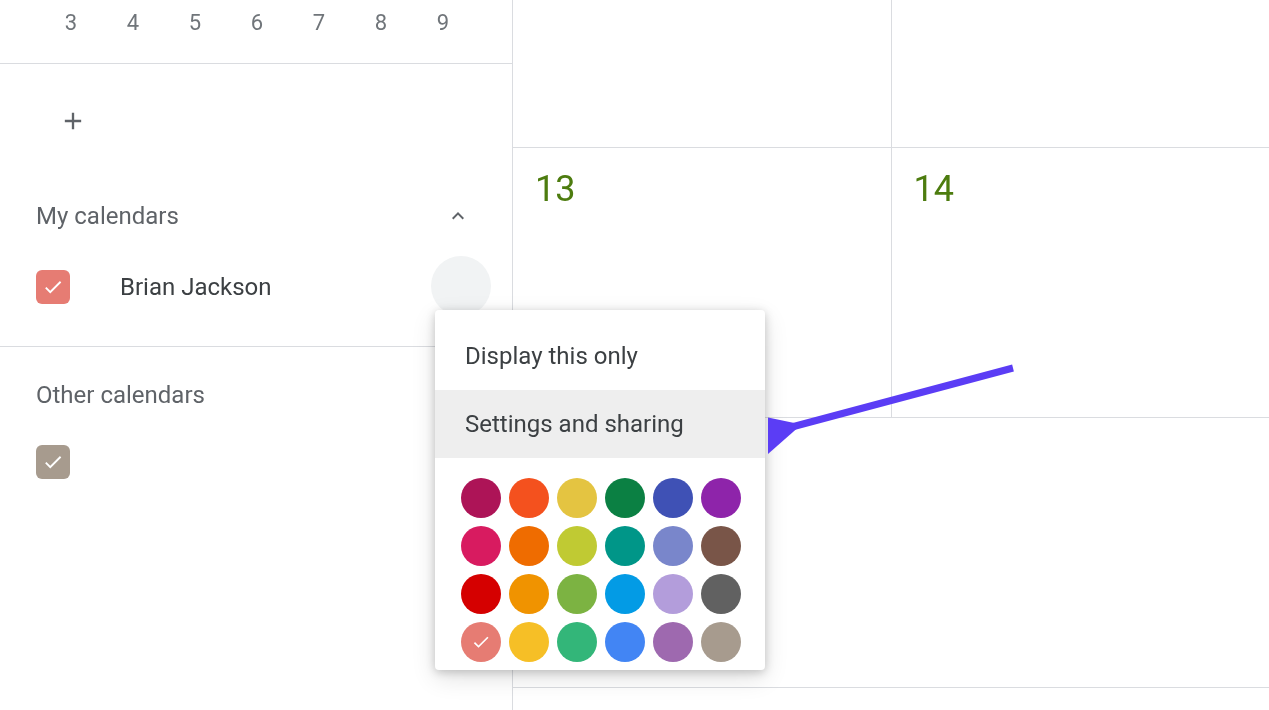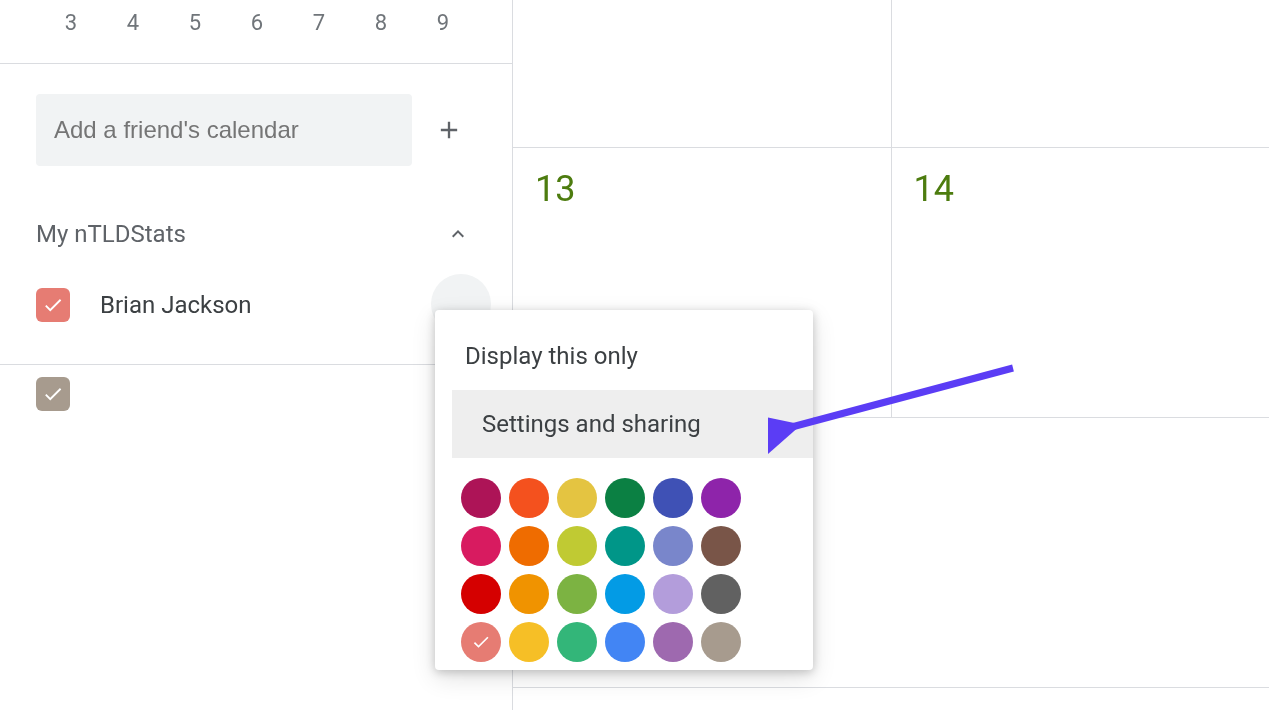--- a/index.html
+++ b/index.html
@@ -95,21 +95,21 @@
   }
   .section-chevron svg { width: 24px; height: 24px; fill: #5f6368; }
 
   .cal-list {
     padding: 0 36px 30px 36px;
   }
   .cal-item {
     display: flex;
     align-items: center;
     padding: 12px 0;
-    gap: 30px;
+    gap: 50px;
     cursor: pointer;
     position: relative;
   }
   .checkbox {
     width: 34px;
     height: 34px;
     border-radius: 6px;
     display: flex;
     align-items: center;
     justify-content: center;
@@ -163,36 +163,35 @@
     font-size: 36px;
     color: #4d7c0f;
   }
   .grid-cell:last-child { border-right: none; }
 
   
   .context-menu {
     position: absolute;
     left: 435px;
     top: 310px;
-    width: 378px;
+    width: 330px;
     background: #fff;
     box-shadow: 0 2px 10px rgba(0,0,0,0.2), 0 8px 24px rgba(0,0,0,0.12);
     border-radius: 4px;
     padding: 12px 0 0 0;
     z-index: 20;
   }
   .menu-item {
     padding: 20px 30px;
     font-size: 24px;
     color: #3c4043;
     cursor: pointer;
   }
   .menu-item.highlighted {
     background: #eeeeee;
-    margin-left: 17px;
   }
   .color-grid {
     padding: 20px 26px 8px 26px;
     display: grid;
     grid-template-columns: repeat(6, 40px);
     gap: 8px 8px;
   }
   .swatch {
     width: 40px;
     height: 40px;
@@ -226,30 +225,29 @@
       <span>5</span>
       <span>6</span>
       <span>7</span>
       <span>8</span>
       <span>9</span>
     </div>
 
     <div class="sidebar-divider"></div>
 
     <div class="add-friend-row">
-      <input class="add-friend-input" placeholder="Add a friend's calendar" style="">
       <div class="add-friend-plus">
         <svg viewBox="0 0 24 24">
             <path d="M19 13h-6v6h-2v-6H5v-2h6V5h2v6h6v2z"></path>
           </svg>
       </div>
     </div>
 
     <div class="section-header">
-      <div class="section-title">My nTLDStats</div>
+      <div class="section-title">My calendars</div>
       <div class="section-chevron">
         <svg viewBox="0 0 24 24">
             <path d="M7.41 15.41L12 10.83l4.59 4.58L18 14l-6-6-6 6z"></path>
           </svg>
       </div>
     </div>
 
     <div class="cal-list">
       <div class="cal-item">
         <div class="checkbox checked" style="background:#e67c73">
@@ -257,20 +255,23 @@
               <path d="M9 16.17L4.83 12l-1.42 1.41L9 19 21 7l-1.41-1.41z"></path>
             </svg>
         </div>
         <div class="cal-label">Brian Jackson</div>
         <div class="kebab-hover"></div>
       </div>
     </div>
 
     <div class="sidebar-divider"></div>
 
+    <div class="section-other-header">
+      <div class="section-title">Other calendars</div>
+    </div>
 
     <div class="cal-list">
       <div class="cal-item">
         <div class="checkbox checked" style="background:#a79b8e">
           <svg viewBox="0 0 24 24">
               <path d="M9 16.17L4.83 12l-1.42 1.41L9 19 21 7l-1.41-1.41z"></path>
             </svg>
         </div>
       </div>
     </div>

